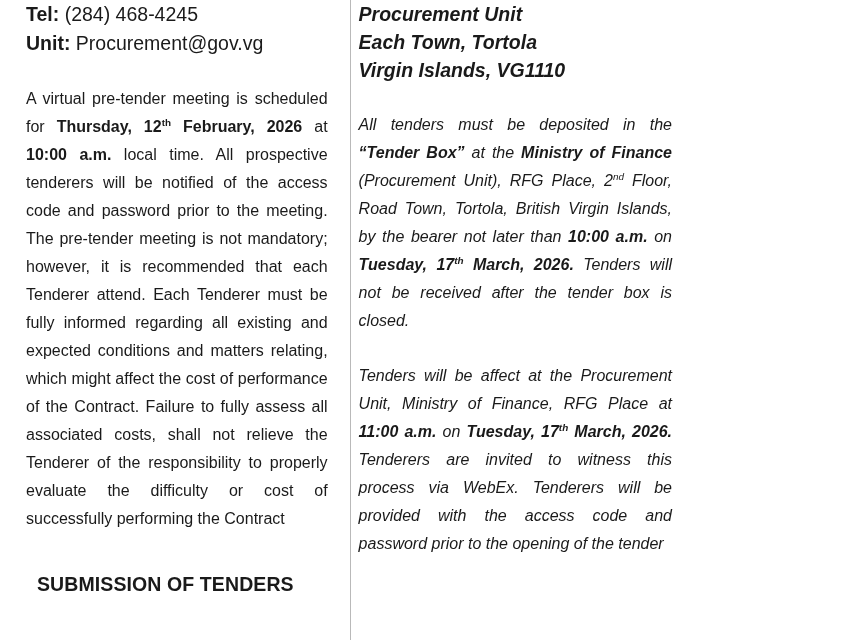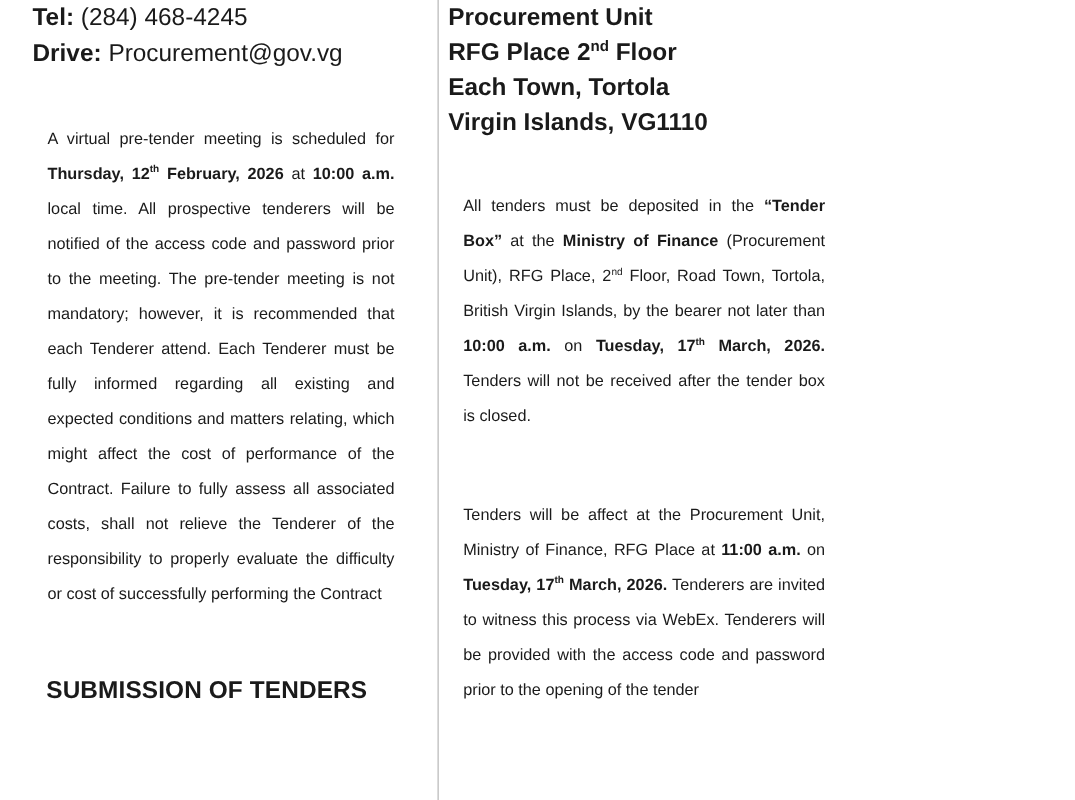--- a/index.html
+++ b/index.html
@@ -31,24 +31,25 @@
     box-sizing: border-box;
   }
   .col-left {
     width: 430px;
     padding: 0 22px 0 26px;
   }
   .col-right {
     width: 430px;
     padding: 0 24px 0 8px;
     border-left: 1.5px solid #b9b9b9;
+    font-style: italic;
   }
   p {
-    margin: 12px;
-    font-size: 13px;
+    margin: 0;
+    font-size: 16px;
     line-height: 28px;
     text-align: justify;
     text-justify: inter-word;
     hyphens: none;
   }
   .gap {
     height: 27px;
   }
   b, strong {
     font-weight: bold;
@@ -88,39 +89,38 @@
   <div class="columns">
 
     <div class="col col-left">
 
       <div class="contact-line">
         <b>Tel:</b>
         <span>(284) 468-4245</span>
       </div>
 
       <div class="contact-line">
-        <b>Drive:</b>
+        <b>Unit:</b>
         <span>Procurement@gov.vg</span>
       </div>
 
       <div class="gap"></div>
 
       <p><span>A virtual pre-tender meeting is scheduled for </span><b><span>Thursday, 12</span><sup>th</sup><span> February, 2026</span></b><span> at </span><b>10:00 a.m.</b><span> local time. All prospective tenderers will be notified of the access code and password prior to the meeting. The pre-tender meeting is not mandatory; however, it is recommended that each Tenderer attend. Each Tenderer must be fully informed regarding all existing and expected conditions and matters relating, which might affect the cost of performance of the Contract. Failure to fully assess all associated costs, shall not relieve the Tenderer of the responsibility to properly evaluate the difficulty or cost of successfully performing the Contract</span></p>
 
       <div class="gap"></div>
 
       <p class="heading">SUBMISSION OF TENDERS</p>
 
     </div>
 
     <div class="col col-right">
 
       <div class="addr-line">Procurement Unit</div>
 
-      <div class="addr-line"><span>RFG Place 2</span><sup>nd</sup><span> Floor</span></div>
 
 
       <div class="addr-line">Each Town, Tortola</div>
 
       <div class="addr-line">Virgin Islands, VG1110</div>
 
       <div class="gap"></div>
 
       <p><span>All tenders must be deposited in the </span><b>“Tender Box”</b><span> at the </span><b>Ministry of Finance</b><span> (Procurement Unit), RFG Place, 2</span><sup>nd</sup><span> Floor, Road Town, Tortola, British Virgin Islands, by the bearer not later than </span><b>10:00 a.m.</b><span> on </span><b><span>Tuesday, 17</span><sup>th</sup><span> March, 2026.</span></b><span> Tenders will not be received after the tender box is closed.</span></p>
 

